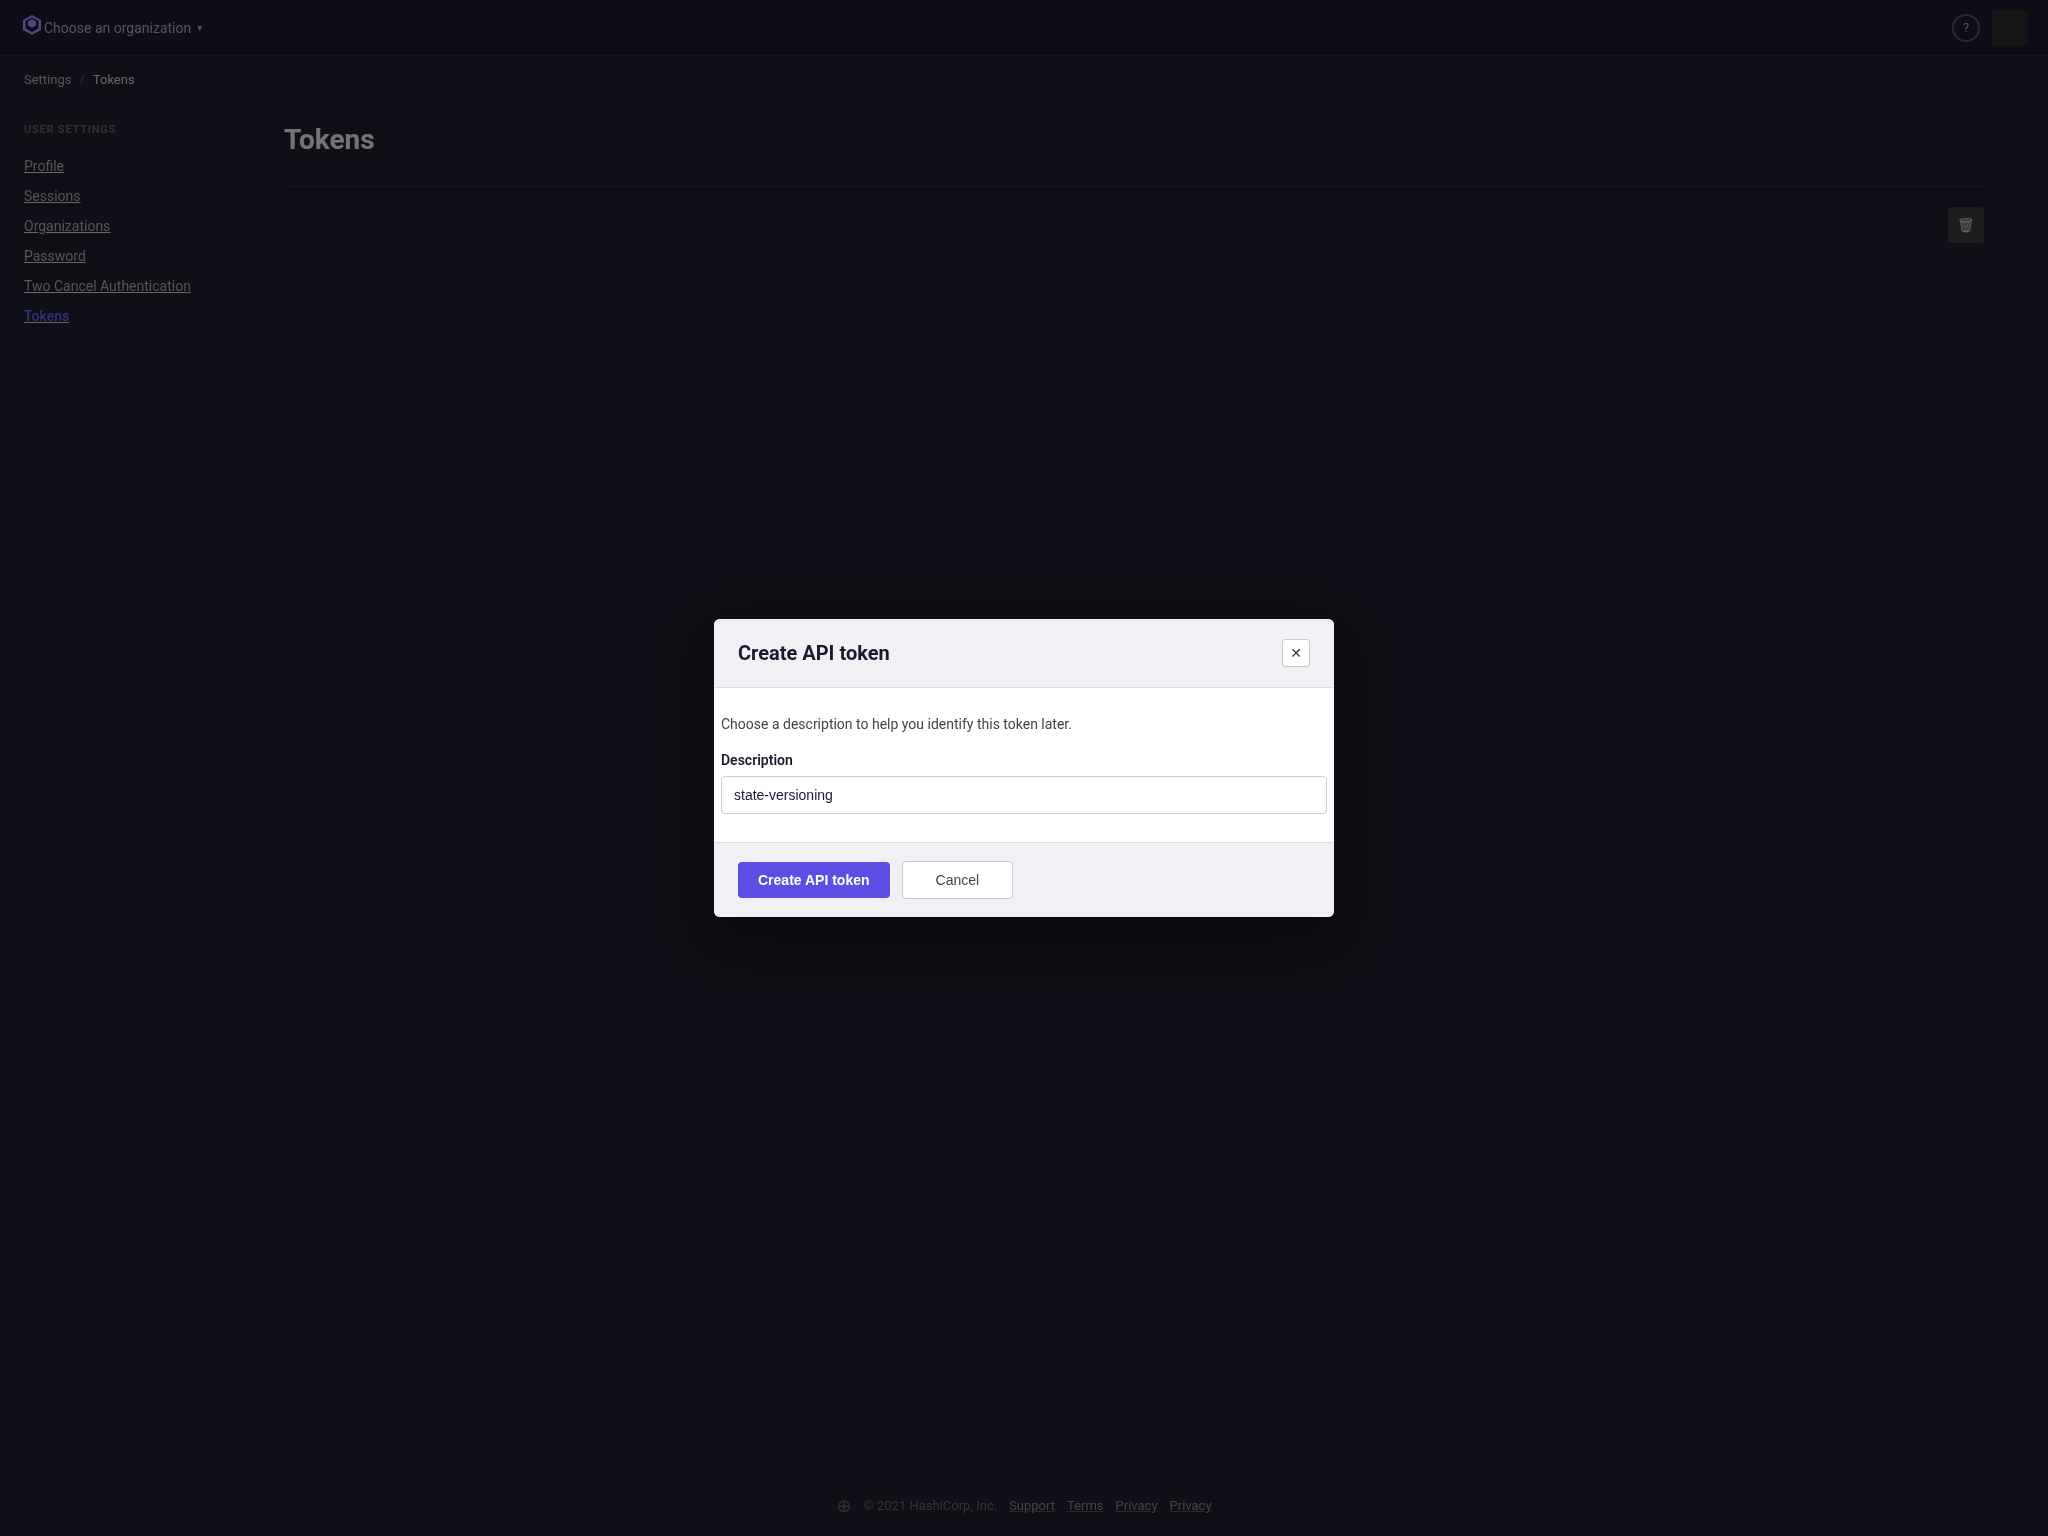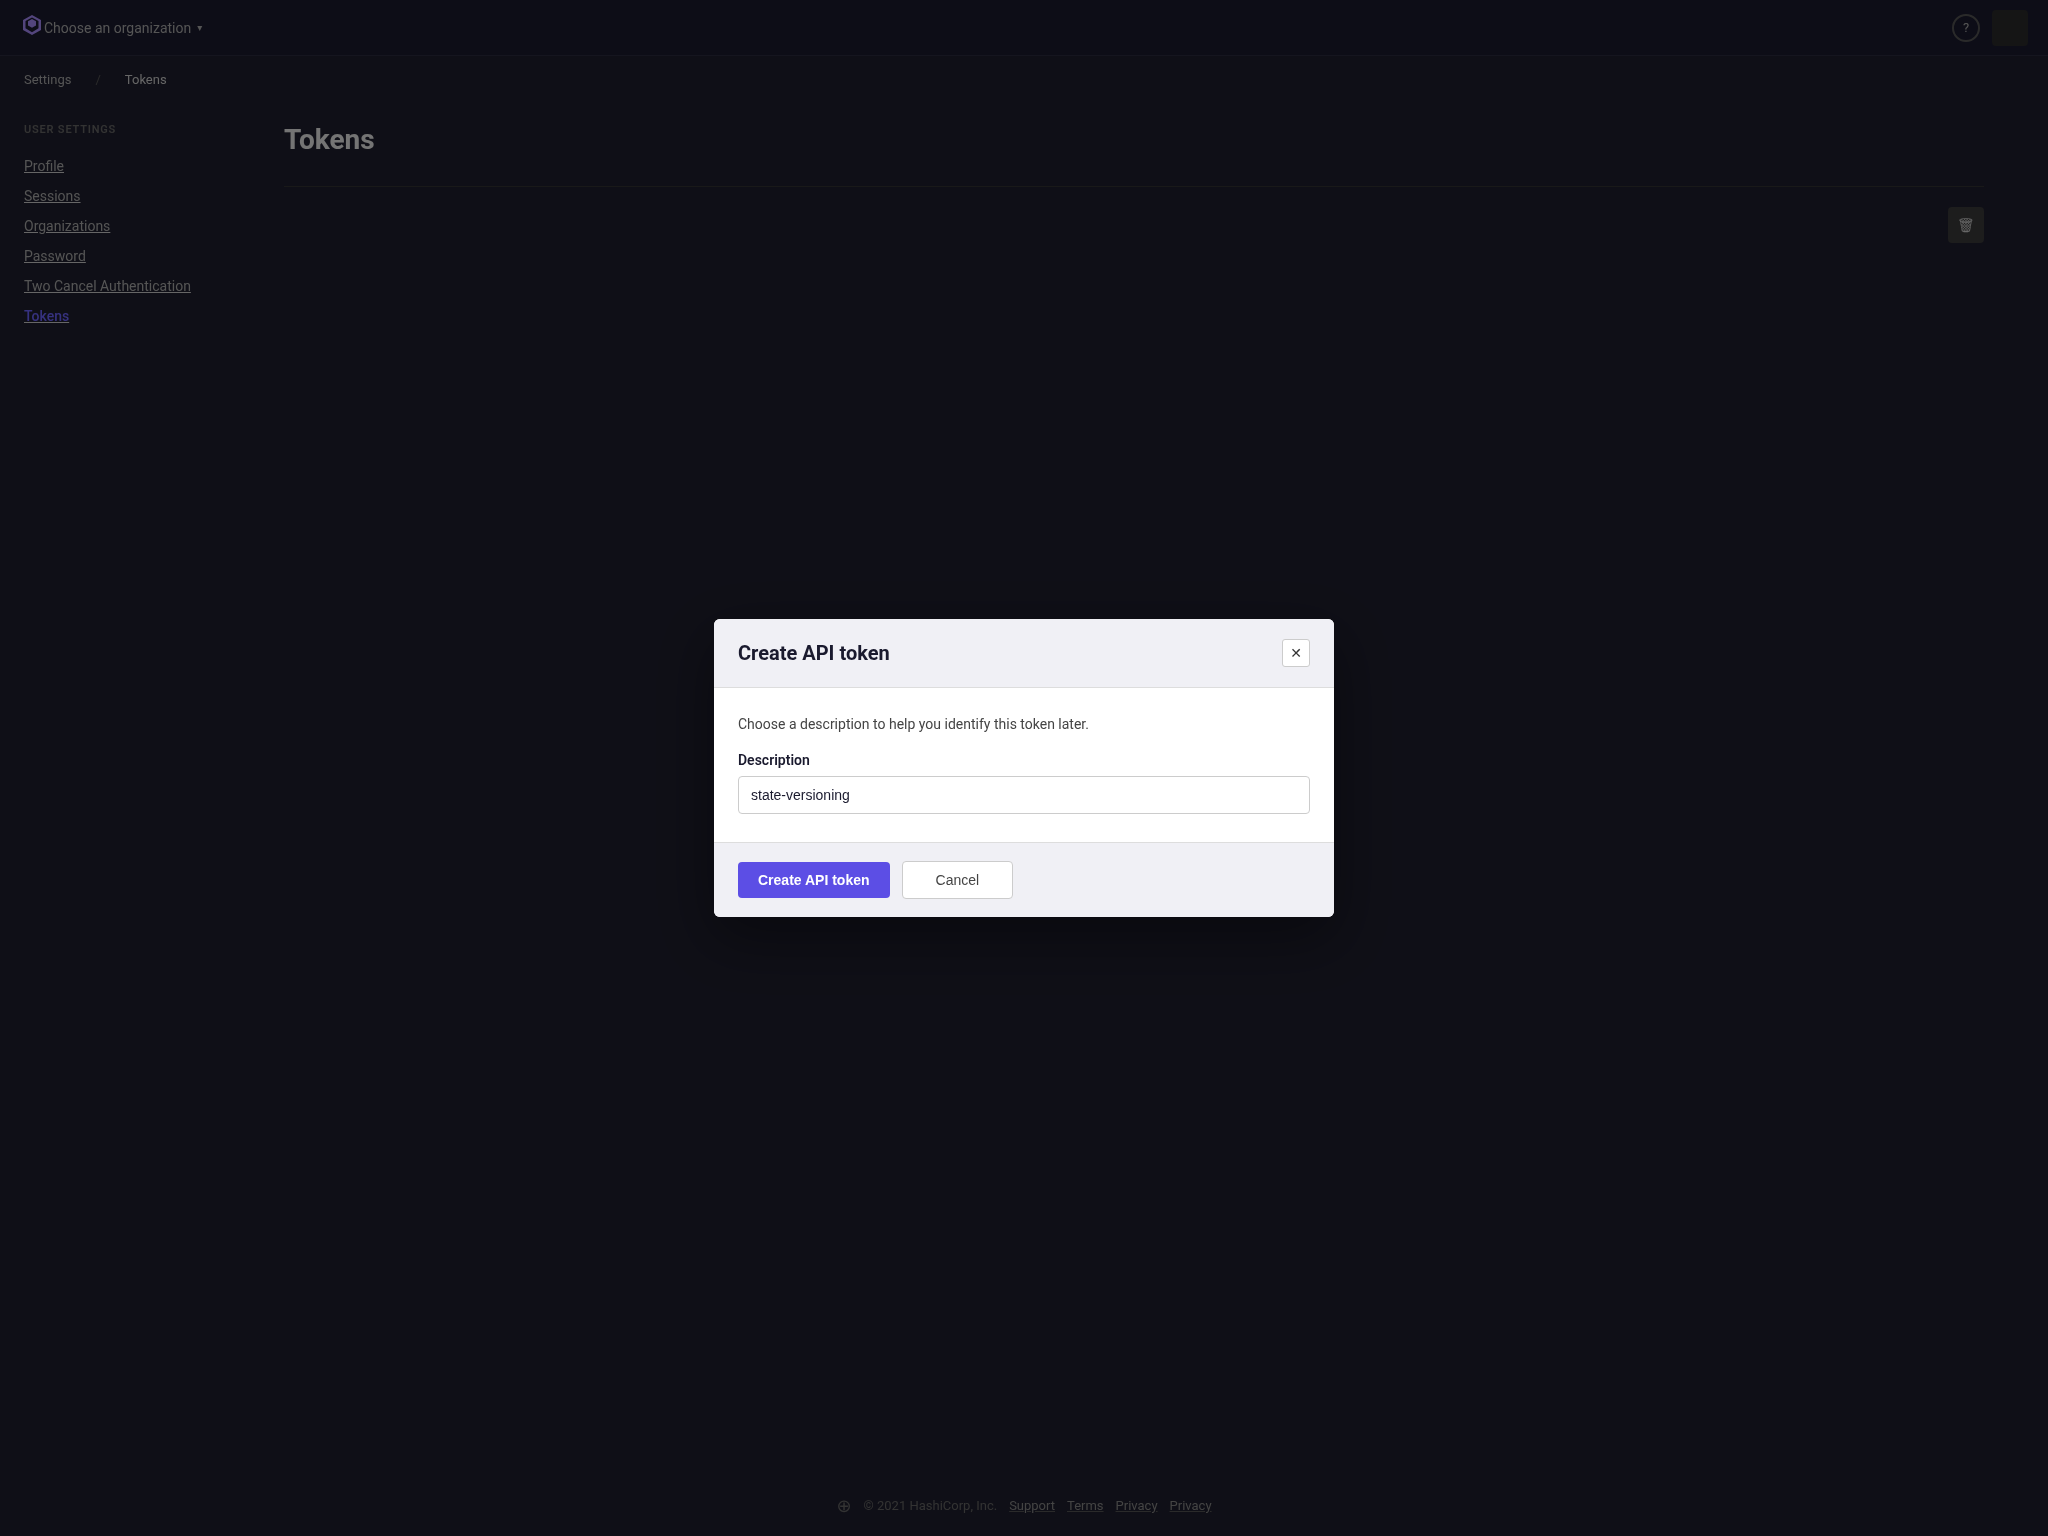--- a/index.html
+++ b/index.html
@@ -64,21 +64,21 @@
       border-radius: 4px;
       cursor: pointer;
     }
 
     
     .breadcrumb {
       padding: 16px 24px;
       font-size: 13px;
       color: #aaa;
       display: flex;
-      gap: 24px;
+      gap: 8px;
     }
     .breadcrumb-separator {
       color: #555;
     }
     .breadcrumb-link {
       color: #aaa;
       text-decoration: none;
     }
     .breadcrumb-current {
       color: #ccc;
@@ -210,21 +210,21 @@
       border-radius: 3px;
       cursor: pointer;
       display: flex;
       align-items: center;
       justify-content: center;
       font-size: 14px;
       color: #333;
     }
     .modal-body {
       background: #fff;
-      padding: 28px 24px;
+      padding: 28px 7px;
     }
     .modal-hint {
       font-size: 14px;
       color: #444;
       margin-bottom: 20px;
     }
     .form-label {
       font-size: 14px;
       font-weight: 600;
       color: #1a1a2e;

